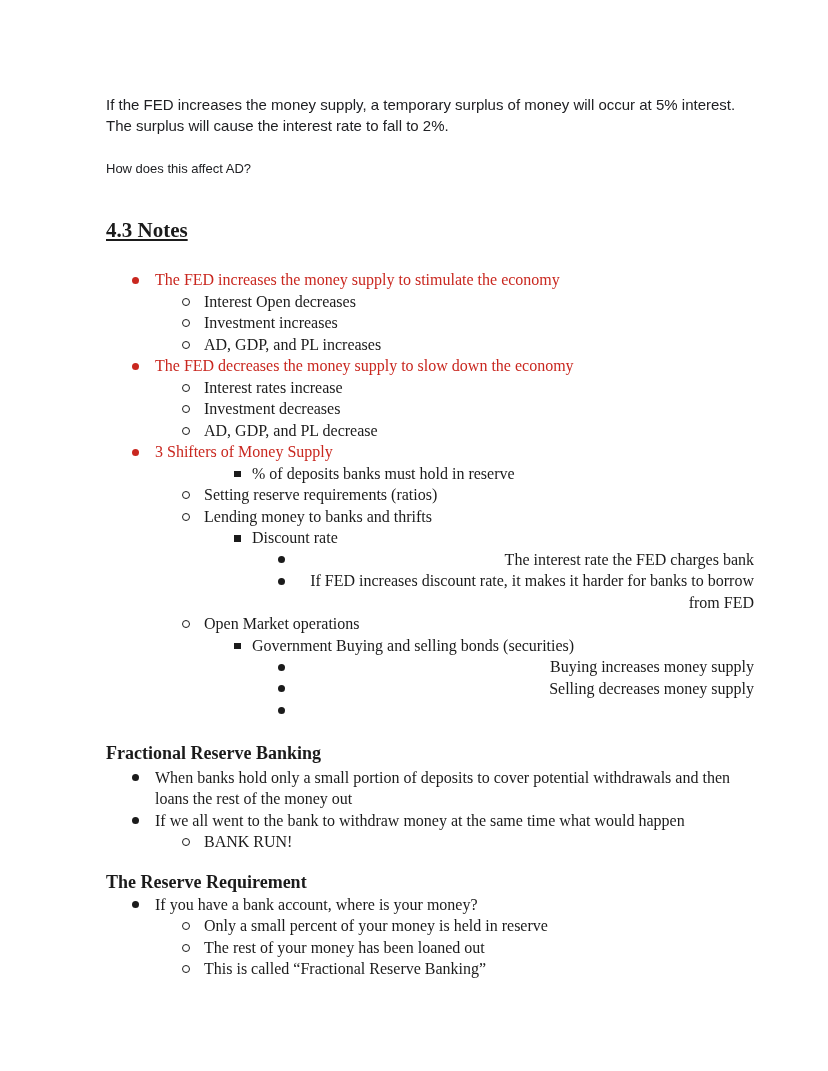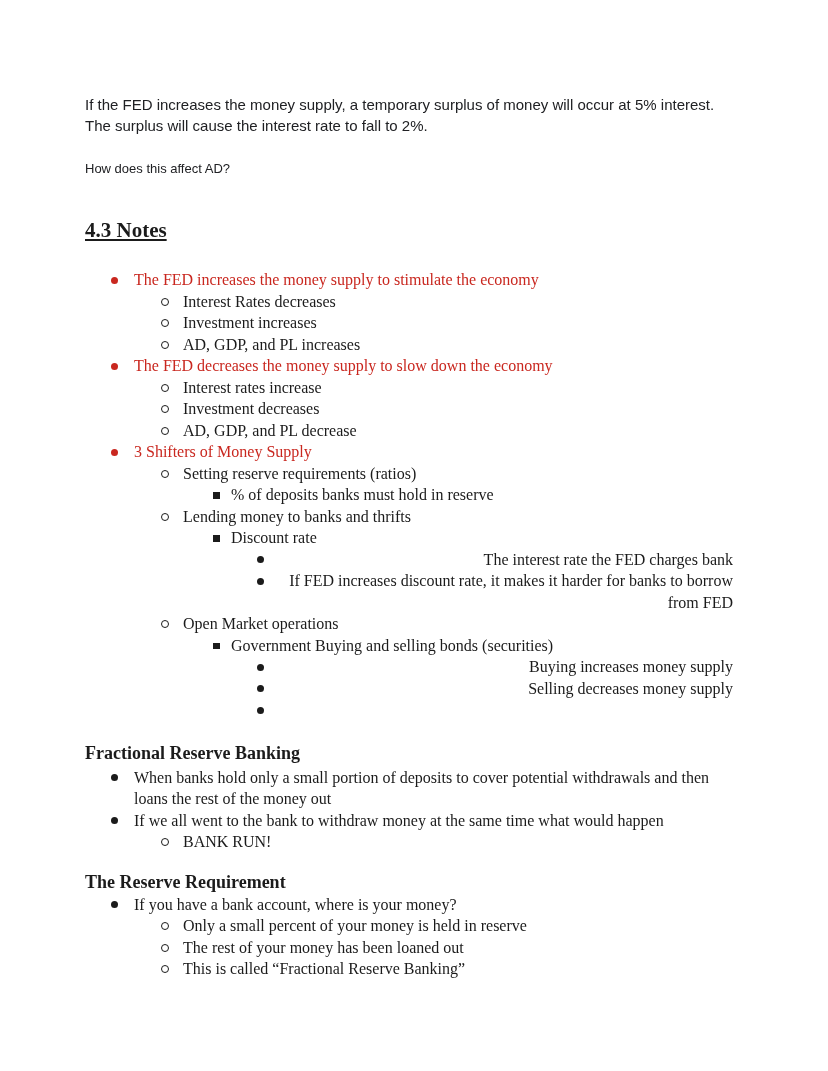--- a/index.html
+++ b/index.html
@@ -10,21 +10,21 @@
   .page{
     position:relative;
     width:828px;
     height:1071px;
     background:#ffffff;
     overflow:hidden;
     color:var(--ink);
   }
   .content{
     position:absolute;
-    left:85px;
+    left:106px;
     top:0;
     width:648px;
   }
   
   .intro{
     padding-top:94px;
     font-family:"Liberation Sans", sans-serif;
     font-size:15px;
     line-height:21px;
     color:#202124;
@@ -89,30 +89,30 @@
       <div class="line">If the FED increases the money supply, a temporary surplus of money will occur at 5% interest.</div>
       <div class="line">The surplus will cause the interest rate to fall to 2%.</div>
     </div>
 
     <div class="question">How does this affect AD?</div>
 
     <div class="h-notes">4.3 Notes</div>
 
     <div class="list list-notes">
       <div class="li l1 red"><span class="b"></span><span>The FED increases the money supply to stimulate the economy</span></div>
-      <div class="li l2"><span class="b"></span><span>Interest Rates decreases</span></div>
+      <div class="li l2"><span class="b"></span><span>Interest Open decreases</span></div>
       <div class="li l2"><span class="b"></span><span>Investment increases</span></div>
       <div class="li l2"><span class="b"></span><span>AD, GDP, and PL increases</span></div>
       <div class="li l1 red"><span class="b"></span><span>The FED decreases the money supply to slow down the economy</span></div>
       <div class="li l2"><span class="b"></span><span>Interest rates increase</span></div>
       <div class="li l2"><span class="b"></span><span>Investment decreases</span></div>
       <div class="li l2"><span class="b"></span><span>AD, GDP, and PL decrease</span></div>
       <div class="li l1 red"><span class="b"></span><span>3 Shifters of Money Supply</span></div>
+      <div class="li l3"><span class="b"></span><span>% of deposits banks must hold in reserve</span></div>
       <div class="li l2"><span class="b"></span><span>Setting reserve requirements (ratios)</span></div>
-      <div class="li l3"><span class="b"></span><span>% of deposits banks must hold in reserve</span></div>
       <div class="li l2"><span class="b"></span><span>Lending money to banks and thrifts</span></div>
       <div class="li l3"><span class="b"></span><span>Discount rate</span></div>
       <div class="li l4"><span class="b"></span><span>The interest rate the FED charges bank</span></div>
       <div class="li l4"><span class="b"></span><span>If FED increases discount rate, it makes it harder for banks to borrow from FED</span></div>
       <div class="li l2"><span class="b"></span><span>Open Market operations</span></div>
       <div class="li l3"><span class="b"></span><span>Government Buying and selling bonds (securities)</span></div>
       <div class="li l4"><span class="b"></span><span>Buying increases money supply</span></div>
       <div class="li l4"><span class="b"></span><span>Selling decreases money supply</span></div>
       <div class="li l4 empty-row"><span class="b"></span><span></span></div>
     </div>

